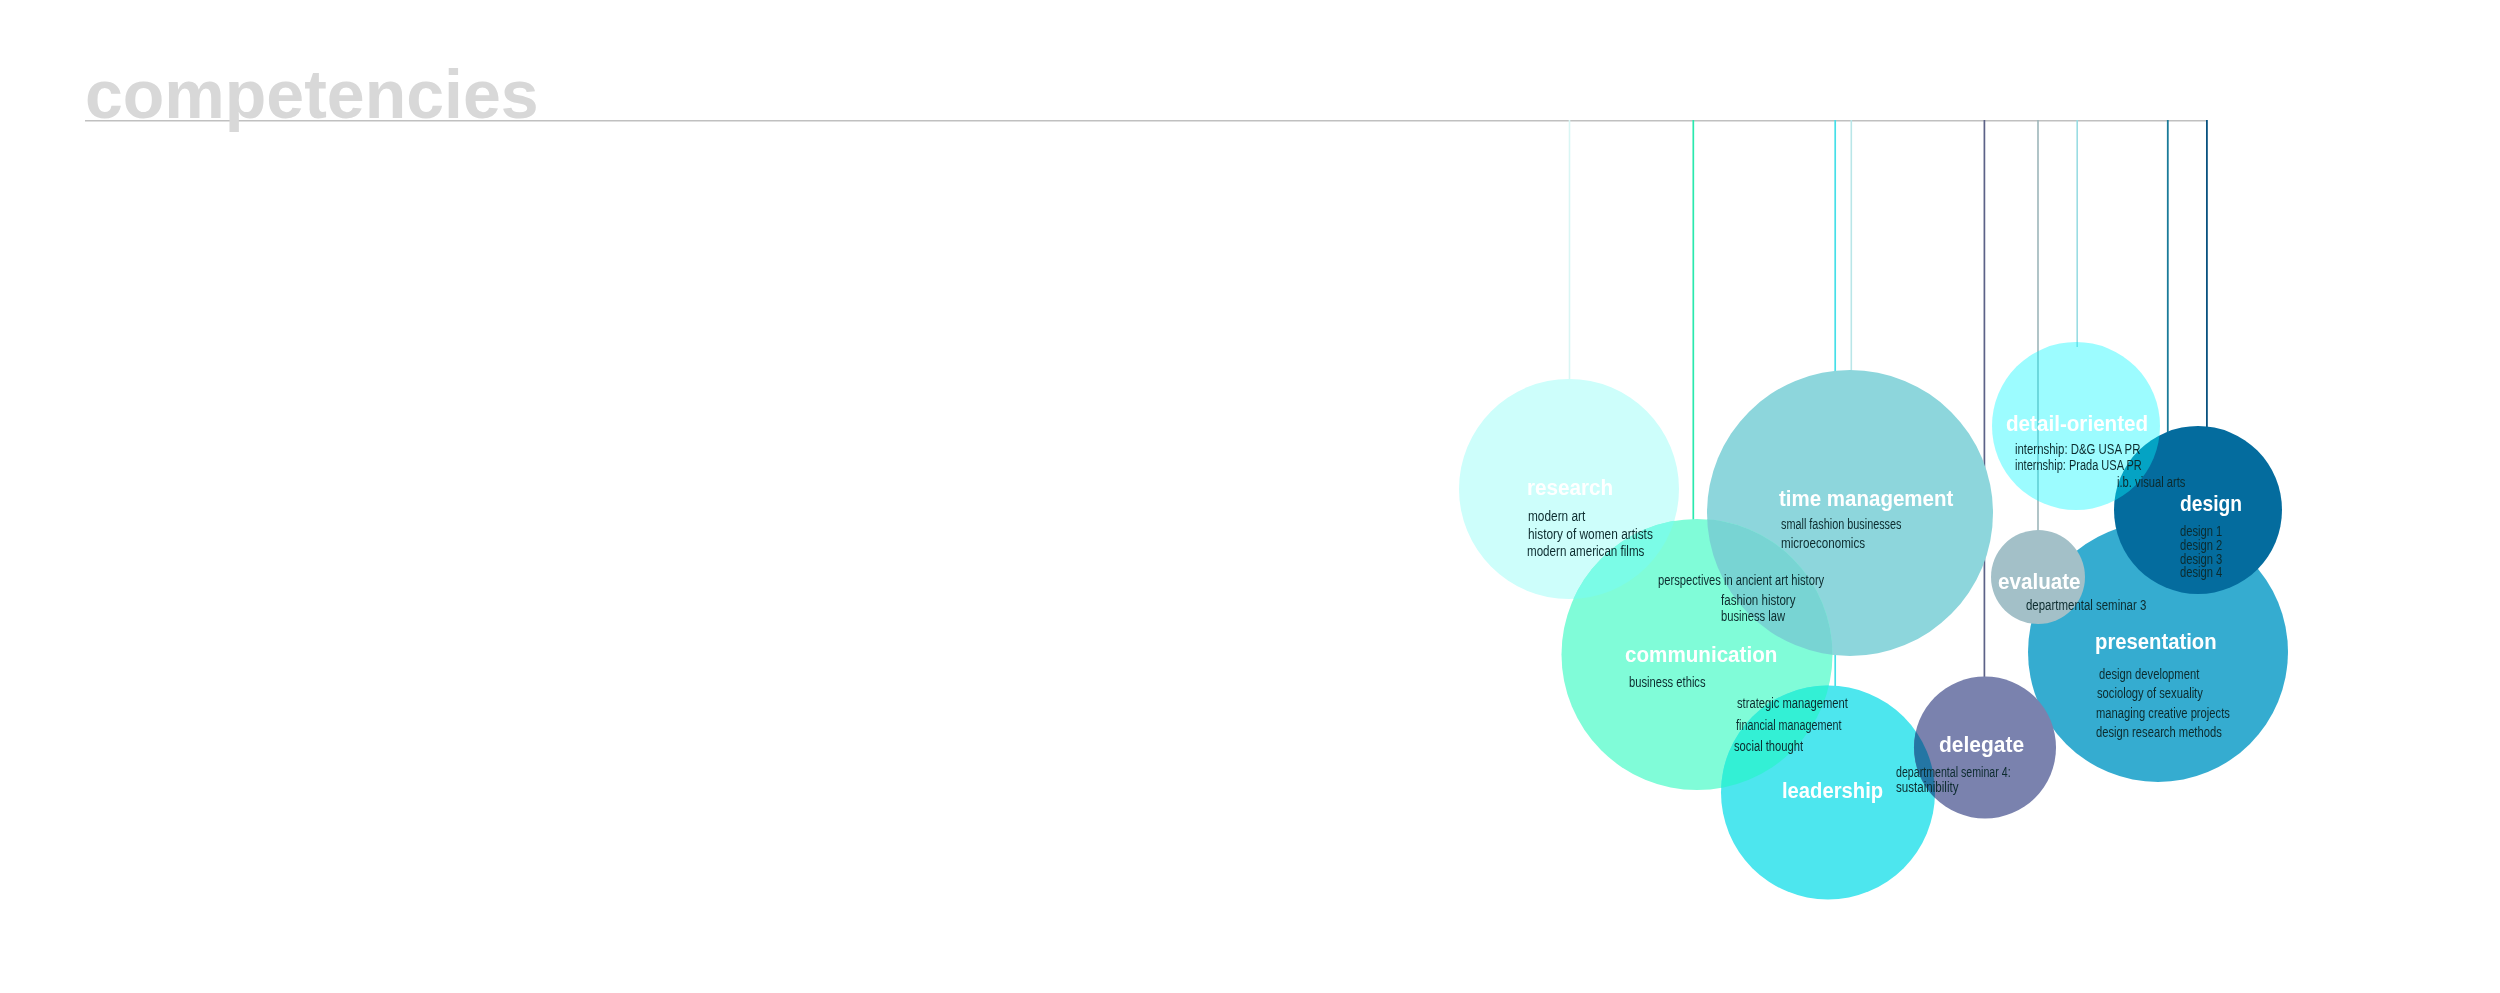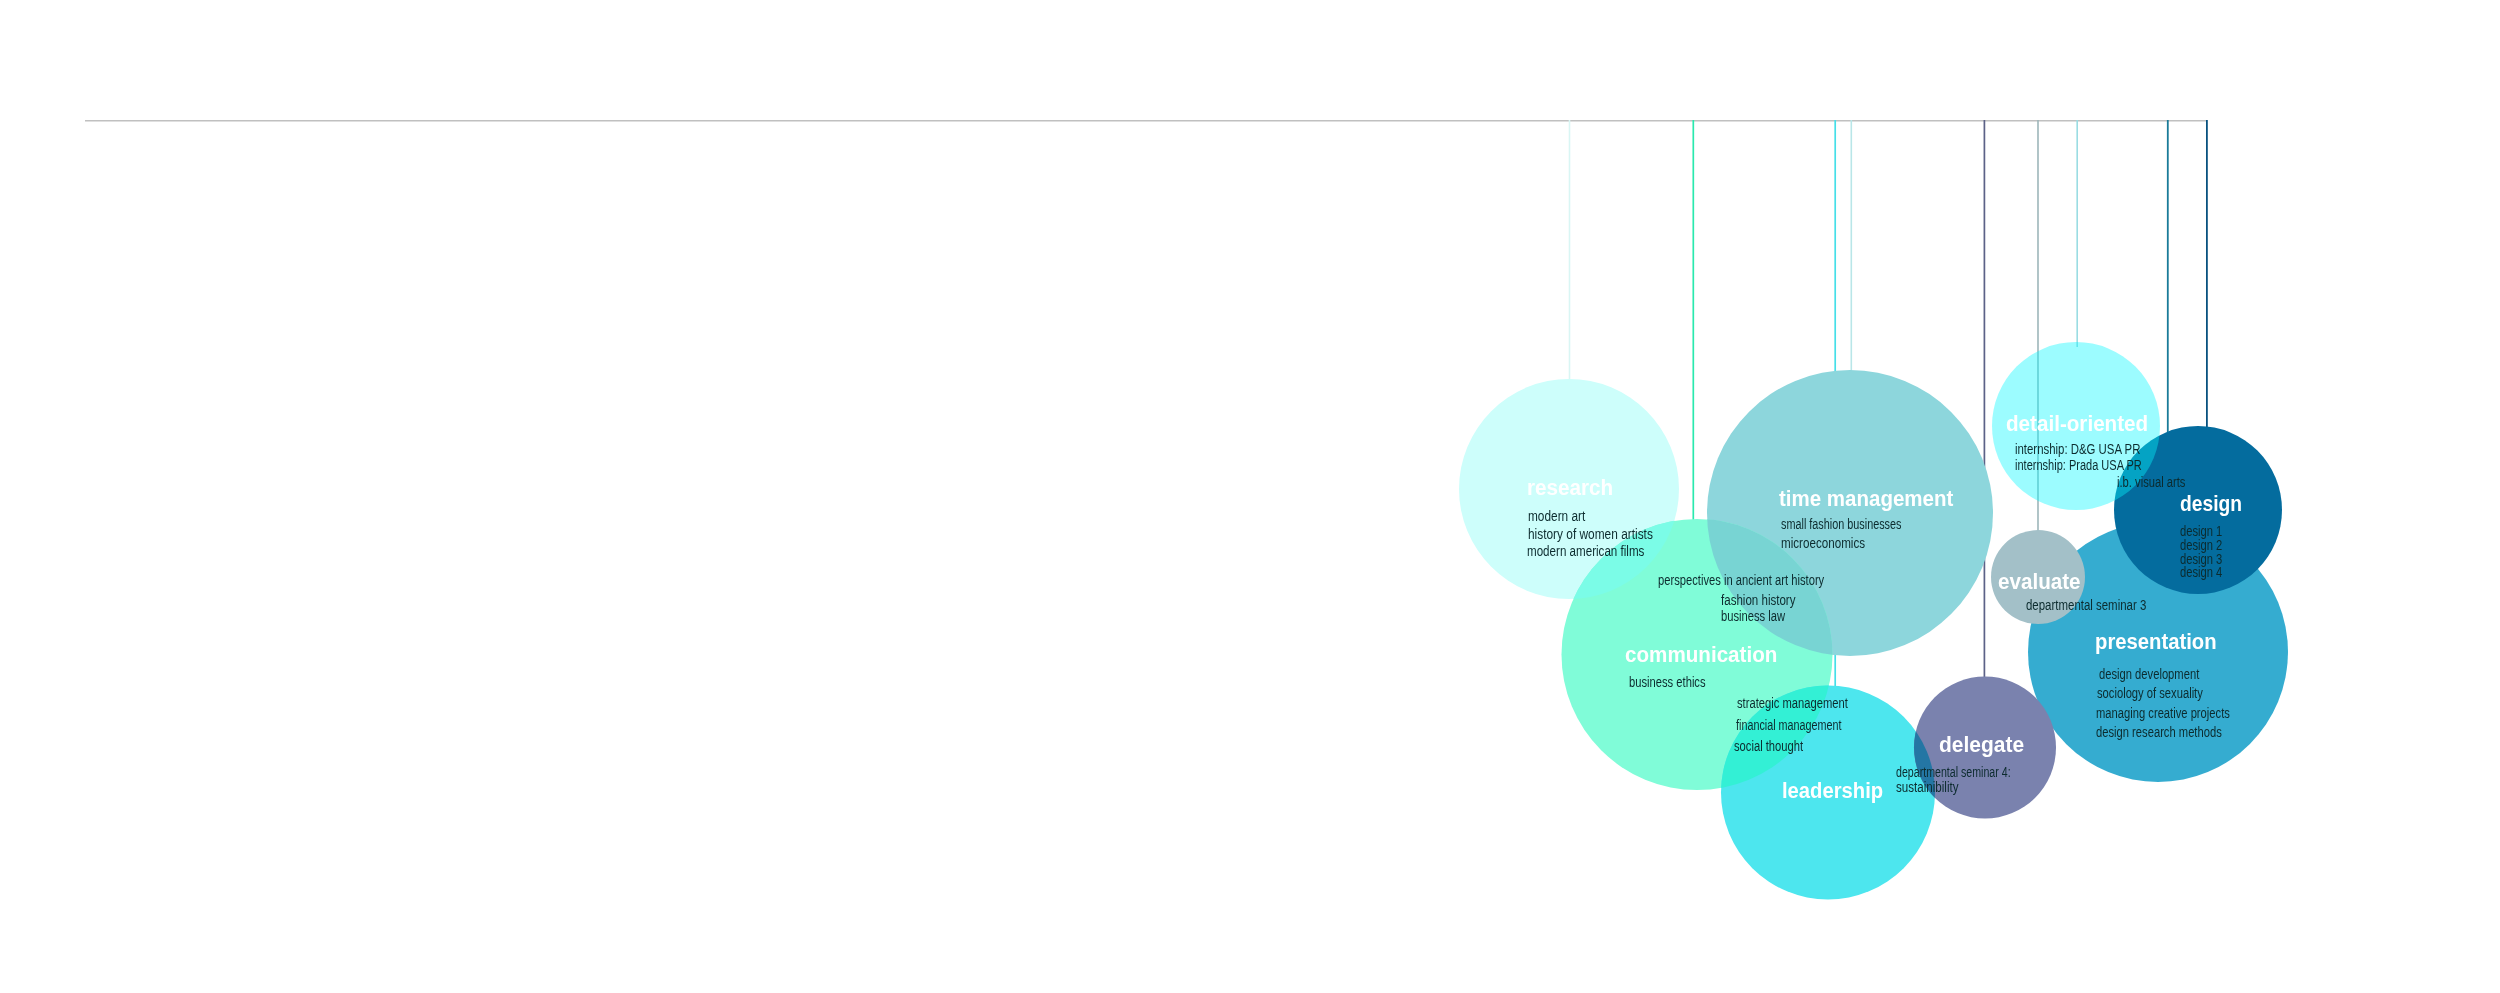--- a/index.html
+++ b/index.html
@@ -85,20 +85,21 @@
         </g>
         <g clip-path="url(#clip-communication)">
           <circle cx="1828" cy="792.5" r="107" fill="#33f0d5"></circle>
         </g>
         <g clip-path="url(#clip-leadership)">
           <circle cx="1985" cy="747.5" r="71" fill="#2476a4"></circle>
         </g>
       </g>
   </svg>
 
+  <div class="page-title">competencies</div>
   <div id="labels">
       <div class="txt lbl" style="font-size: 22px; line-height: 22px; left: 1527px; top: 476.796px; transform: scaleX(0.939);">research</div>
       <div class="txt itm" style="font-size: 14px; line-height: 14px; left: 1528px; top: 508.996px; transform: scaleX(0.846);">modern art</div>
       <div class="txt itm" style="font-size: 14px; line-height: 14px; left: 1528px; top: 527.496px; transform: scaleX(0.849);">history of women artists</div>
       <div class="txt itm" style="font-size: 14px; line-height: 14px; left: 1527px; top: 544.496px; transform: scaleX(0.829);">modern american films</div>
       <div class="txt lbl" style="font-size: 22px; line-height: 22px; left: 1779px; top: 487.796px; transform: scaleX(0.932);">time management</div>
       <div class="txt itm" style="font-size: 14px; line-height: 14px; left: 1781px; top: 516.996px; transform: scaleX(0.774);">small fashion businesses</div>
       <div class="txt itm" style="font-size: 14px; line-height: 14px; left: 1781px; top: 535.996px; transform: scaleX(0.831);">microeconomics</div>
       <div class="txt itm" style="font-size: 14px; line-height: 14px; left: 1658px; top: 572.996px; transform: scaleX(0.8);">perspectives in ancient art history</div>
       <div class="txt itm" style="font-size: 14px; line-height: 14px; left: 1721px; top: 592.996px; transform: scaleX(0.825);">fashion history</div>

